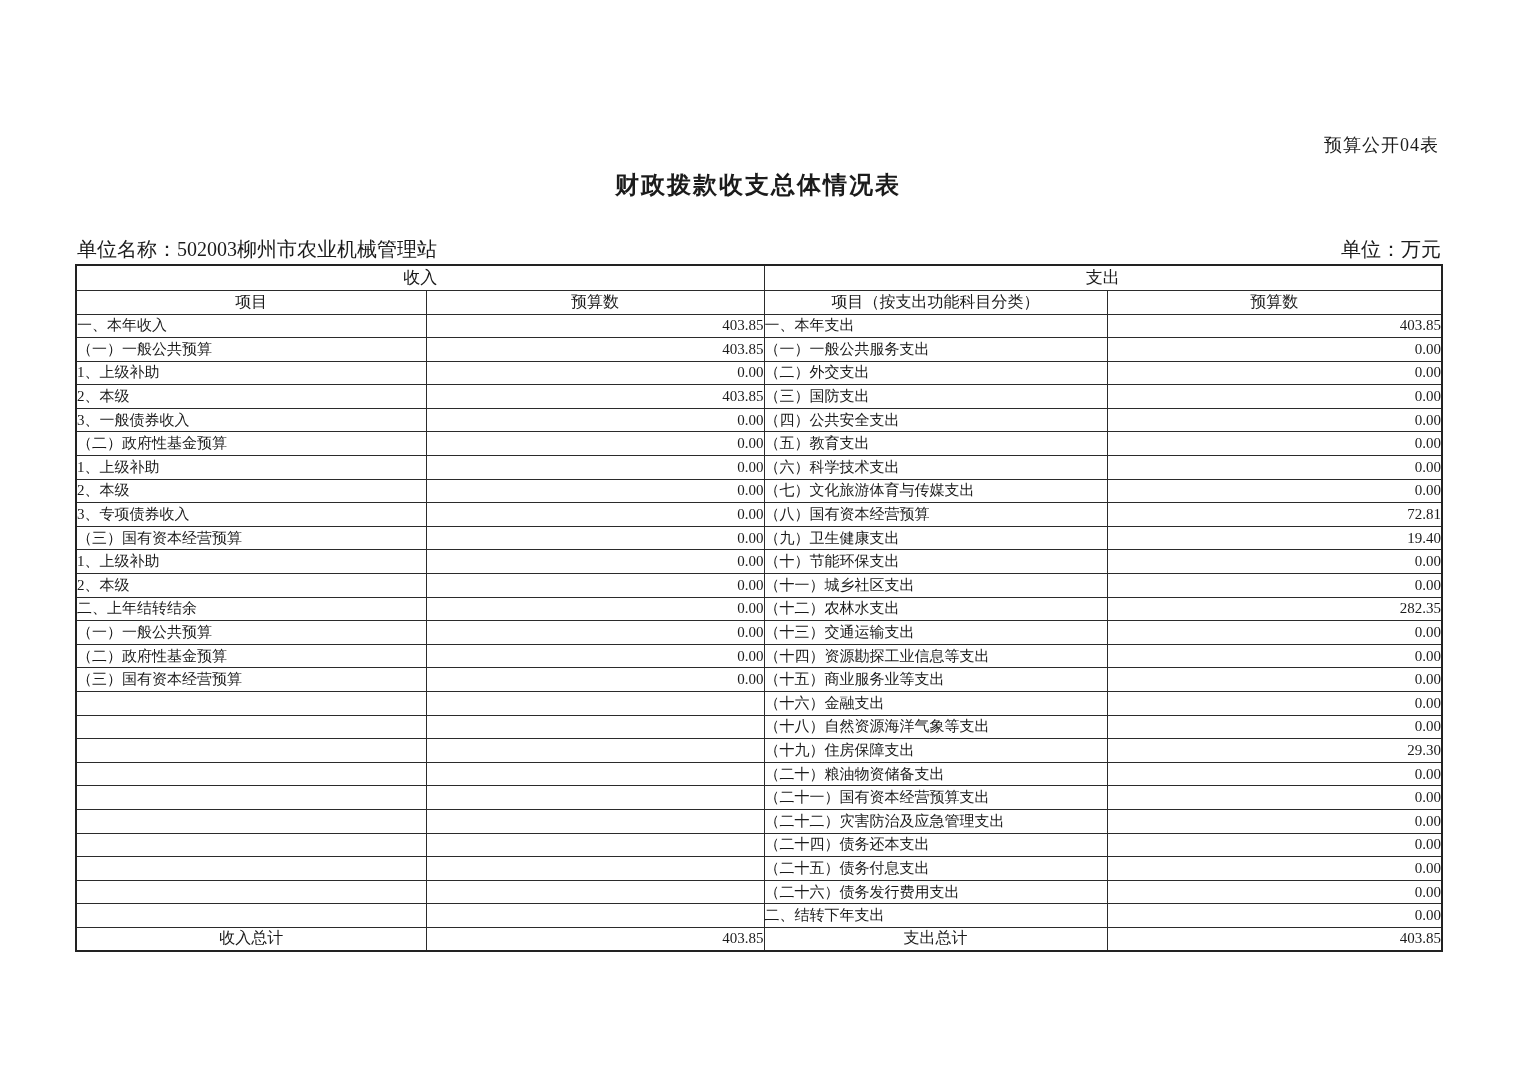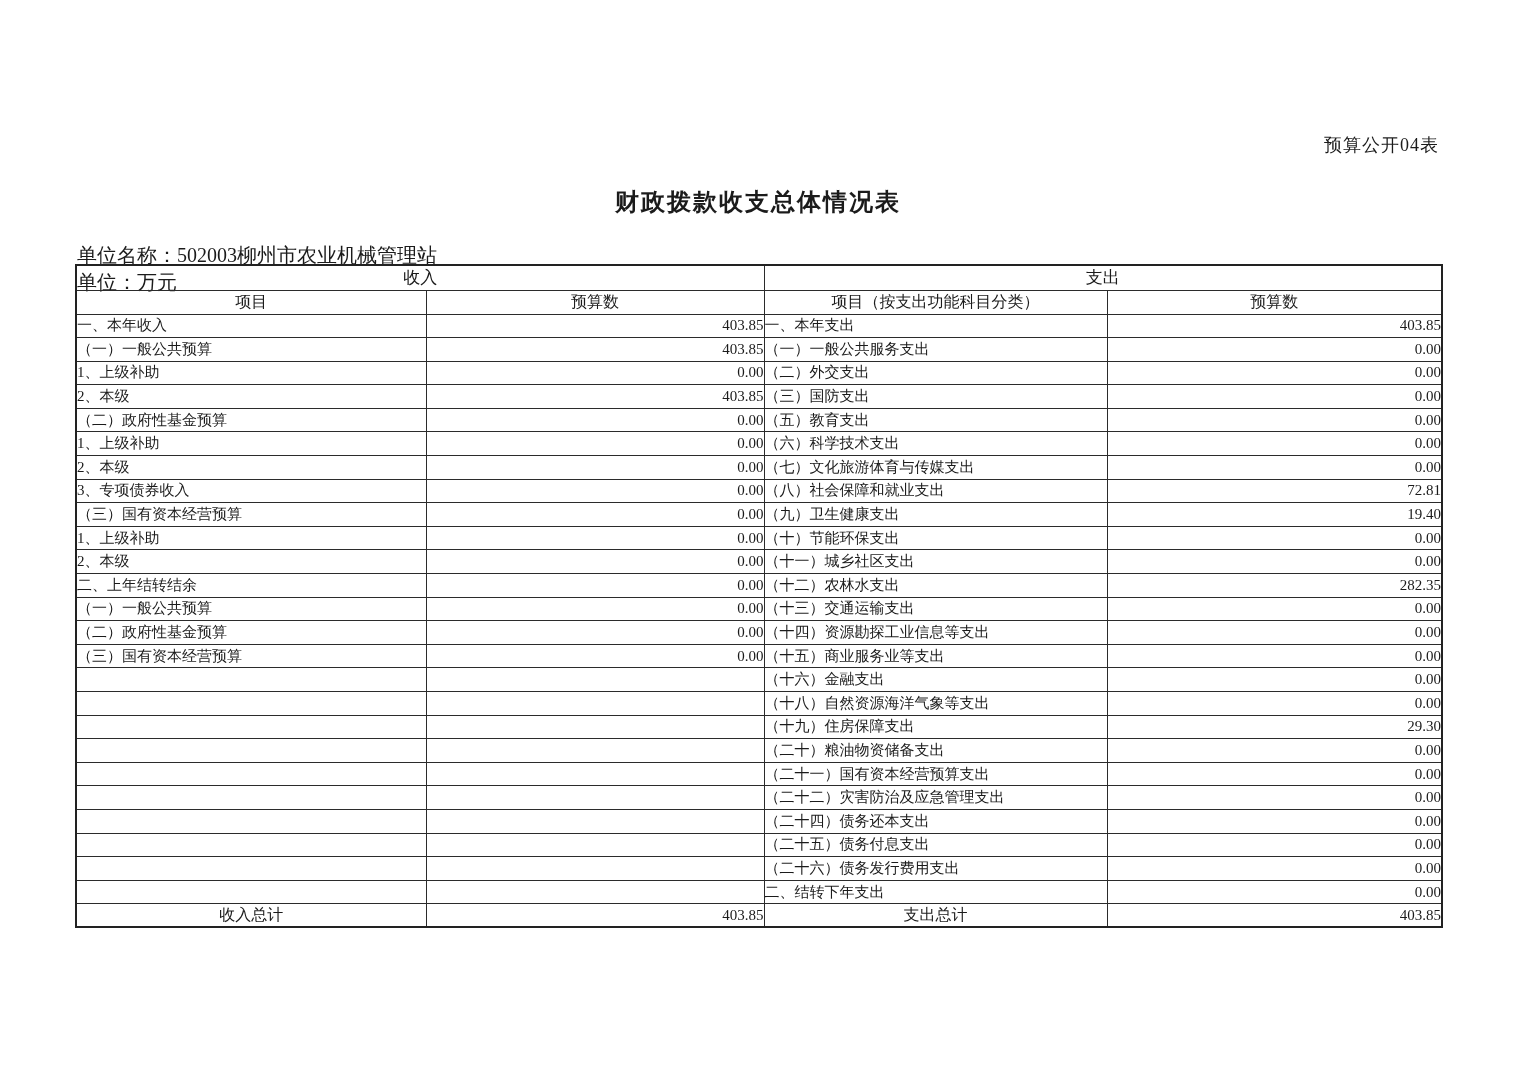--- a/index.html
+++ b/index.html
@@ -10,28 +10,27 @@
     color: #1b1b1b;
   }
   .page { position: relative; width: 1520px; height: 1074px; background: #fff; overflow: hidden; margin-top: 46px; }
   .sheet { position: absolute; left: 75px; top: 0; width: 1366px; height: 1074px; }
 
   .corner-label {
     position: absolute; top: 87px; right: 2px;
     font-size: 18px; letter-spacing: 1px;
   }
   .doc-title {
-    position: absolute; top: 140px; left: 0; width: 100%;
+    position: absolute; top: 123px; left: 0; width: 100%;
     text-align: center; font-size: 24px; font-weight: bold; letter-spacing: 2px;
   }
   .meta-row {
-    position: absolute; top: 196px; left: 2px; right: 0;
+    position: absolute; top: 190px; left: 2px; right: 0;
     display: flex; justify-content: space-between;
     font-size: 20px;
-    flex-direction: column;
   }
 
   table.budget {
     position: absolute; top: 218px; left: 0;
     width: 1366px; table-layout: fixed;
     border-collapse: collapse;
     border: 2px solid #222;
   }
   table.budget th, table.budget td {
     border: 1px solid #2b2b2b;
@@ -114,41 +113,47 @@
             <td class="label-cell ind1">（二）外交支出</td>
             <td class="value-cell">0.00</td>
           </tr>
           <tr>
             <td class="label-cell ind2">2、本级</td>
             <td class="value-cell">403.85</td>
             <td class="label-cell ind1">（三）国防支出</td>
             <td class="value-cell">0.00</td>
           </tr>
           <tr>
+            <td class="label-cell ind2">3、一般债券收入</td>
+            <td class="value-cell">0.00</td>
+            <td class="label-cell ind1">（四）公共安全支出</td>
+            <td class="value-cell">0.00</td>
+          </tr>
+          <tr>
             <td class="label-cell ind1">（二）政府性基金预算</td>
             <td class="value-cell">0.00</td>
             <td class="label-cell ind1">（五）教育支出</td>
             <td class="value-cell">0.00</td>
           </tr>
           <tr>
             <td class="label-cell ind2">1、上级补助</td>
             <td class="value-cell">0.00</td>
             <td class="label-cell ind1">（六）科学技术支出</td>
             <td class="value-cell">0.00</td>
           </tr>
           <tr>
             <td class="label-cell ind2">2、本级</td>
             <td class="value-cell">0.00</td>
             <td class="label-cell ind1">（七）文化旅游体育与传媒支出</td>
             <td class="value-cell">0.00</td>
           </tr>
           <tr>
             <td class="label-cell ind2">3、专项债券收入</td>
             <td class="value-cell">0.00</td>
-            <td class="label-cell ind1">（八）社会保障和就业支出</td>
+            <td class="label-cell ind1">（八）国有资本经营预算</td>
             <td class="value-cell">72.81</td>
           </tr>
           <tr>
             <td class="label-cell ind1">（三）国有资本经营预算</td>
             <td class="value-cell">0.00</td>
             <td class="label-cell ind1">（九）卫生健康支出</td>
             <td class="value-cell">19.40</td>
           </tr>
           <tr>
             <td class="label-cell ind2">1、上级补助</td>

